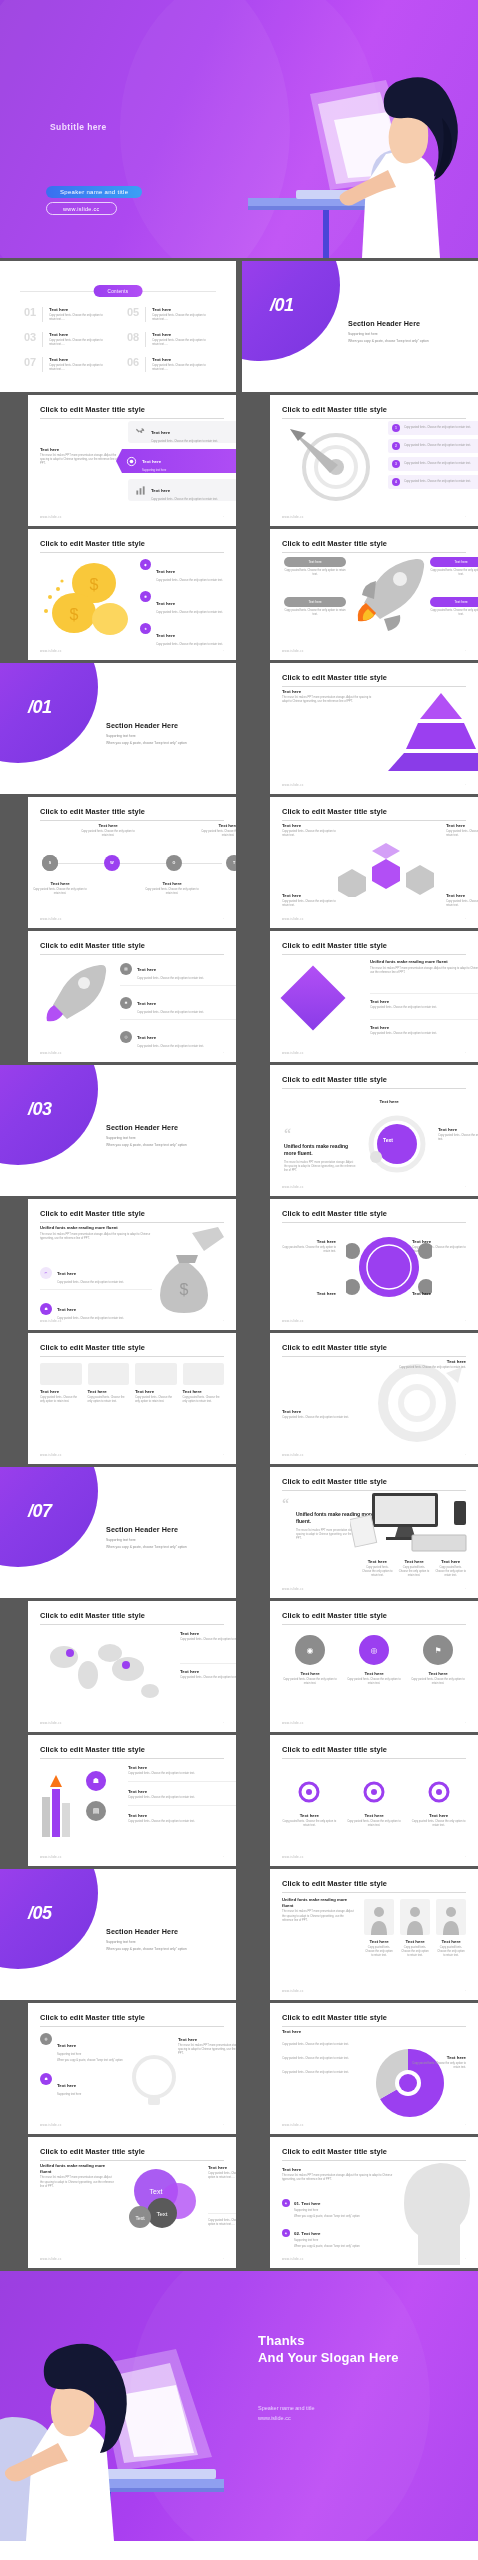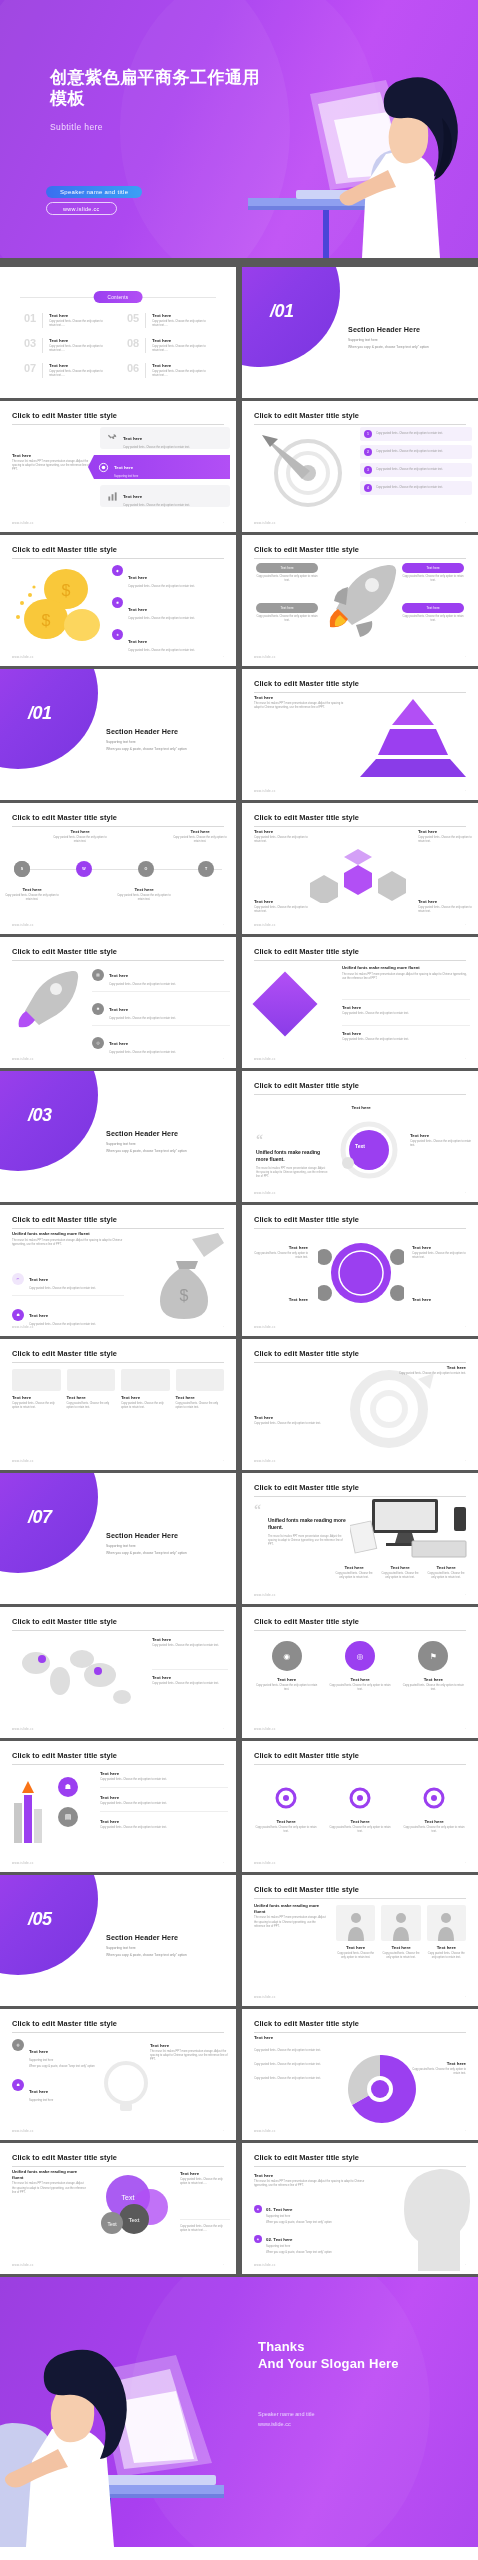--- a/index.html
+++ b/index.html
@@ -23,47 +23,47 @@
     position:absolute; left:120px; top:-30px; width:260px; height:320px;
     border-radius:50%; background:rgba(255,255,255,.045);
   }
   .cover-title {
     position:absolute; left:50px; top:68px; width:210px;
     color:#fff; font-size:17px; font-weight:bold; line-height:1.22;
     letter-spacing:.5px;
   }
   .cover-sub {
     position:absolute; left:50px; top:122px; color:#f2dcff;
-    font-size:8.5px; letter-spacing:.4px;
+    font-size:8.5px; letter-spacing:.4px;font-weight:bold;
   }
   .cover-speaker {
     position:absolute; left:46px; top:186px;
     background:linear-gradient(90deg,#3a6ff0,#3aa0f5);
     color:#fff; font-size:6px; padding:3px 14px; border-radius:9px;
     letter-spacing:.3px; white-space:nowrap;
   }
   .cover-site {
     position:absolute; left:46px; top:202px;
     border:1px solid rgba(255,255,255,.75); color:#fff;
     font-size:5.5px; padding:2.5px 16px; border-radius:9px;
     letter-spacing:.3px; white-space:nowrap;
   }
   
   .illus { position:absolute; right:0; bottom:0; width:260px; height:200px; }
 
   
   .grid {
     display:grid; grid-template-columns:1fr 1fr;
     gap:3px 6px; background:#595959;
-    padding:9px 0 3px 0;
+    padding:3px 0 3px 0;
   }
   .slide {
     position:relative; background:#fff; height:131px; overflow:hidden;
   }
-  .slide.s-title { padding:10px 12px; }
+  .slide.s-title { padding:10px 12px;margin-left:28px; }
   .s-head {
     font-size:7.4px; font-weight:bold; color:#1b1b1b; letter-spacing:.1px;
   }
   .s-rule { height:1px; background:#d9d9d9; margin-top:4px; }
   .s-foot {
     position:absolute; left:12px; bottom:7px; font-size:3px; color:#b5b5b5;
     letter-spacing:.3px;
   }
   .s-pg { position:absolute; right:12px; bottom:7px; font-size:3px; color:#b5b5b5; }
 
@@ -157,21 +157,20 @@
     <path d="M168 96 q34 -8 48 18 l6 86 l-78 0 l4 -74 Z" fill="#ffffff"></path>
 
     <path d="M170 112 q-28 14 -44 22 q-8 5 -2 11 q6 5 14 0 q22 -12 40 -16Z" fill="#f3c3a3"></path>
 
     <path d="M186 46 q22 0 24 26 q2 26 -14 32 q-18 6 -24 -14 q-6 -22 14 -44Z" fill="#f6cdae"></path>
 
     <path d="M178 24 q36 -14 52 14 q16 28 6 58 q-6 20 -20 22 q10 -26 -2 -44 q-10 -16 -28 -14 q-18 2 -20 -12 q-2 -16 12 -24Z" fill="#131733"></path>
     <path d="M224 60 q14 14 8 40 q-4 18 -16 22 q14 -30 8 -62Z" fill="#0d1129"></path>
   </svg>
 
-  <div class="cover-title">创意紫色扁平商务工作通用模板</div>
   <div class="cover-sub">Subtitle here</div>
   <div class="cover-speaker">Speaker name  and title</div>
   <div class="cover-site">www.islide.cc</div>
 </div>
 
 <div class="grid">
 
   <div class="slide contents">
     <div class="cline"></div>
     <div class="cpill">Contents</div>

